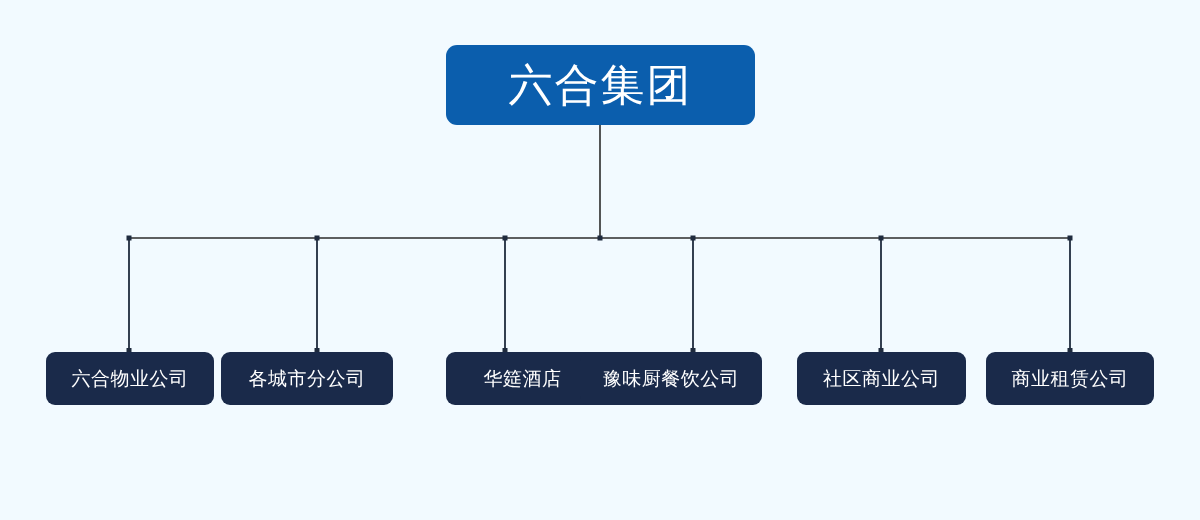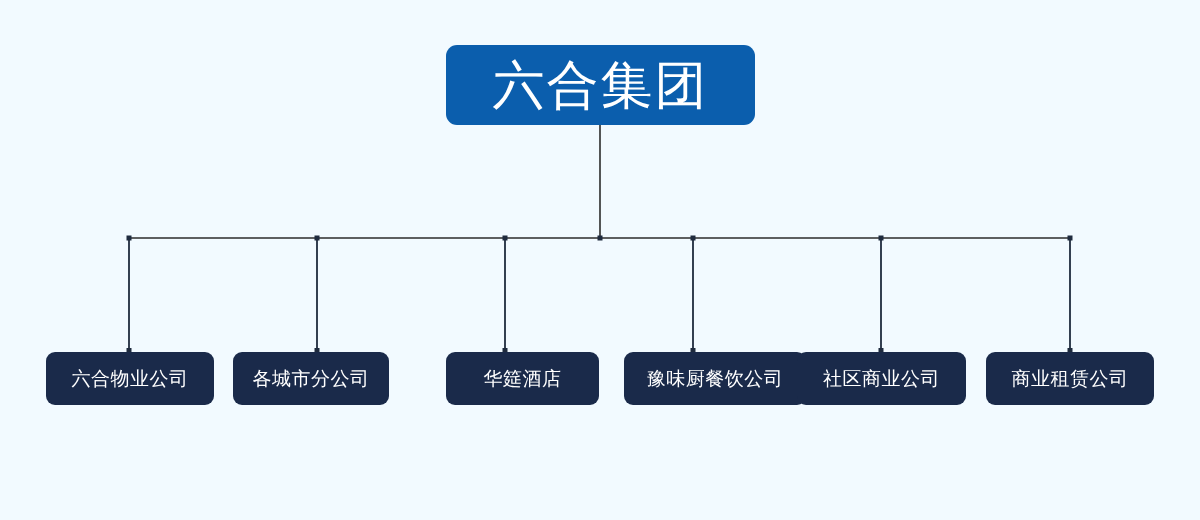--- a/index.html
+++ b/index.html
@@ -36,21 +36,21 @@
     height: 80px;
     background: #0b5ead;
     border-radius: 11px;
     display: flex;
     align-items: center;
     justify-content: center;
     box-sizing: border-box;
   }
   .root-node-label {
     color: #ffffff;
-    font-size: 52px;
+    font-size: 44px;
     line-height: 1;
     letter-spacing: 2px;
     white-space: nowrap;
   }
 
   
   .child-node {
     position: absolute;
     top: 352px;
     height: 53px;
@@ -103,27 +103,27 @@
     <rect x="1067.5" y="348" width="5" height="5" fill="#1f2b3e"></rect>
   </svg>
 
   <div class="root-node">
     <span class="root-node-label">六合集团</span>
   </div>
 
   <div class="child-node" style="left:46px;width:168px;font-family:Liberation Serif, serif;">
     <span class="child-node-label">六合物业公司</span>
   </div>
-  <div class="child-node" style="left:233px;width:156px;align-items:center;">
+  <div class="child-node" style="left:221px;width:172px;align-items:center;">
     <span class="child-node-label">各城市分公司</span>
   </div>
   <div class="child-node" style="left:429px;width:153px;margin-left:17px;">
     <span class="child-node-label">华筵酒店</span>
   </div>
-  <div class="child-node" style="left:624px;width:182px;">
+  <div class="child-node" style="left:580px;width:182px;">
     <span class="child-node-label">豫味厨餐饮公司</span>
   </div>
   <div class="child-node" style="left:986px;width:168px;">
     <span class="child-node-label">商业租赁公司</span>
   </div>
   <div class="child-node" style="left:797px;width:169px;">
     <span class="child-node-label">社区商业公司</span>
   </div>
 
 </div>

